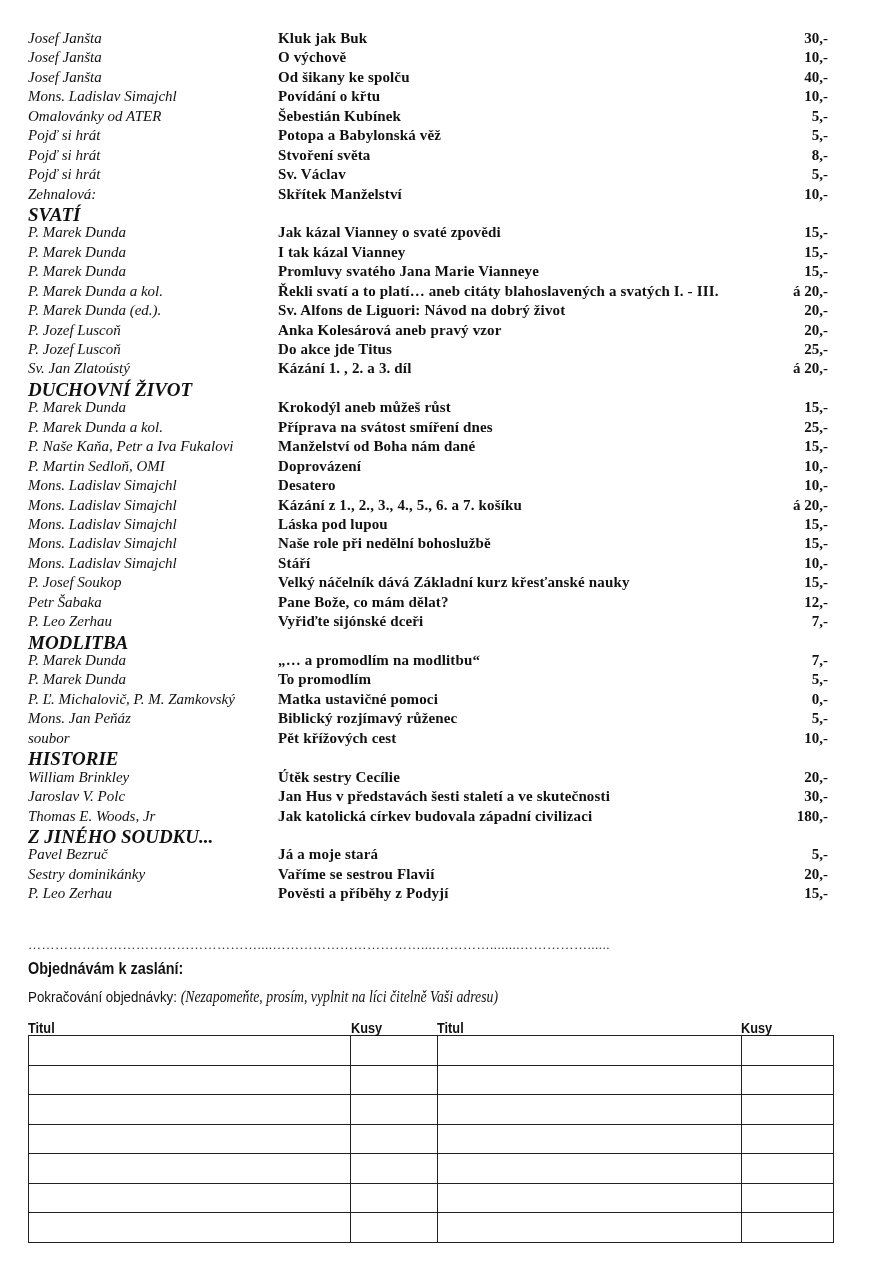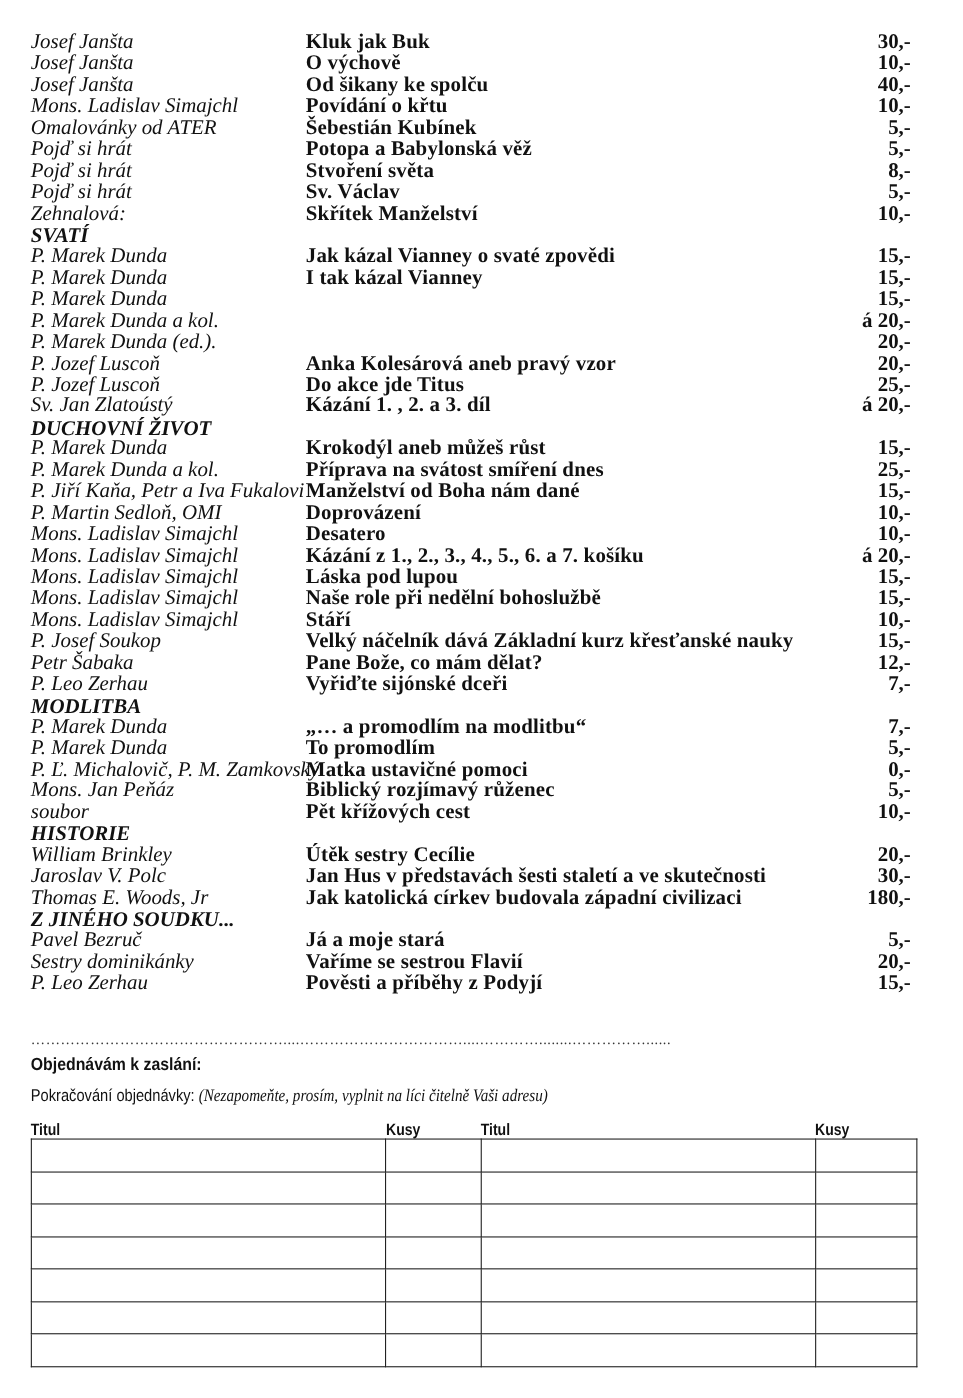--- a/index.html
+++ b/index.html
@@ -2,21 +2,21 @@
 <html><head>
   <meta charset="utf-8">
   <style>
     html, body { margin: 0; padding: 0; background: #ffffff; }
     body {
       width: 875px; height: 1271px; position: relative; overflow: hidden;
       font-family: "Liberation Serif", "DejaVu Serif", serif;
       color: #111111;
     }
     #catalog { position: absolute; left: 28px; top: 29px; width: 802px; }
-    .row { position: relative; height: 19.45px; line-height: 19.45px; font-size: 19px; white-space: nowrap; }
+    .row { position: relative; height: 19.45px; line-height: 19.45px; font-size: 15px; white-space: nowrap; }
     .author { position: absolute; left: 0; top: 0; font-style: italic; }
     .title { position: absolute; left: 250px; top: 0; font-weight: bold; letter-spacing: 0.15px; }
     .price { position: absolute; right: 2px; top: 0; font-weight: bold; }
     .section-head { height: 19.45px; line-height: 21px; font-size: 19px; font-weight: bold; font-style: italic; }
     #order { position: absolute; left: 28px; top: 938px; width: 806px; }
     .dots { font-size: 13px; color: #333; letter-spacing: 0.5px; overflow: hidden; white-space: nowrap; width: 785px; height: 16px; line-height: 14px; }
     .order-heading { font-family: "Liberation Sans", sans-serif; font-weight: bold; font-size: 16px; margin-top: 6px; transform: scaleX(0.9); transform-origin: left; }
     .continuation { margin-top: 10px; font-family: "Liberation Sans", sans-serif; font-size: 15.5px; transform: scaleX(0.86); transform-origin: left; white-space: nowrap; }
     .continuation .note { font-family: "Liberation Serif", serif; font-style: italic; font-size: 16px; }
     .table-head { position: relative; height: 18px; margin-top: 11px; font-family: "Liberation Sans", sans-serif; font-weight: bold; font-size: 15px; }
@@ -83,28 +83,31 @@
       <span class="title">Jak kázal Vianney o svaté zpovědi</span>
       <span class="price">15,-</span>
     </div>
     <div class="row">
       <span class="author">P. Marek Dunda</span>
       <span class="title">I tak kázal Vianney</span>
       <span class="price">15,-</span>
     </div>
     <div class="row">
       <span class="author">P. Marek Dunda</span>
+      <span class="title">Promluvy svatého Jana Marie Vianneye</span>
       <span class="price">15,-</span>
     </div>
     <div class="row">
       <span class="author">P. Marek Dunda a kol.</span>
+      <span class="title">Řekli svatí a to platí… aneb citáty blahoslavených a svatých I. - III.</span>
       <span class="price">á 20,-</span>
     </div>
     <div class="row">
       <span class="author">P. Marek Dunda (ed.).</span>
+      <span class="title">Sv. Alfons de Liguori: Návod na dobrý život</span>
       <span class="price">20,-</span>
     </div>
     <div class="row">
       <span class="author">P. Jozef Luscoň</span>
       <span class="title">Anka Kolesárová aneb pravý vzor</span>
       <span class="price">20,-</span>
     </div>
     <div class="row">
       <span class="author">P. Jozef Luscoň</span>
       <span class="title">Do akce jde Titus</span>
@@ -120,21 +123,21 @@
       <span class="author">P. Marek Dunda</span>
       <span class="title">Krokodýl aneb můžeš růst</span>
       <span class="price">15,-</span>
     </div>
     <div class="row">
       <span class="author">P. Marek Dunda a kol.</span>
       <span class="title">Příprava na svátost smíření dnes</span>
       <span class="price">25,-</span>
     </div>
     <div class="row">
-      <span class="author">P. Jiří Kaňa, Petr a Iva Fukalovi</span>
+      <span class="author">P. Naše Kaňa, Petr a Iva Fukalovi</span>
       <span class="title">Manželství od Boha nám dané</span>
       <span class="price">15,-</span>
     </div>
     <div class="row">
       <span class="author">P. Martin Sedloň, OMI</span>
       <span class="title">Doprovázení</span>
       <span class="price">10,-</span>
     </div>
     <div class="row">
       <span class="author">Mons. Ladislav Simajchl</span>

